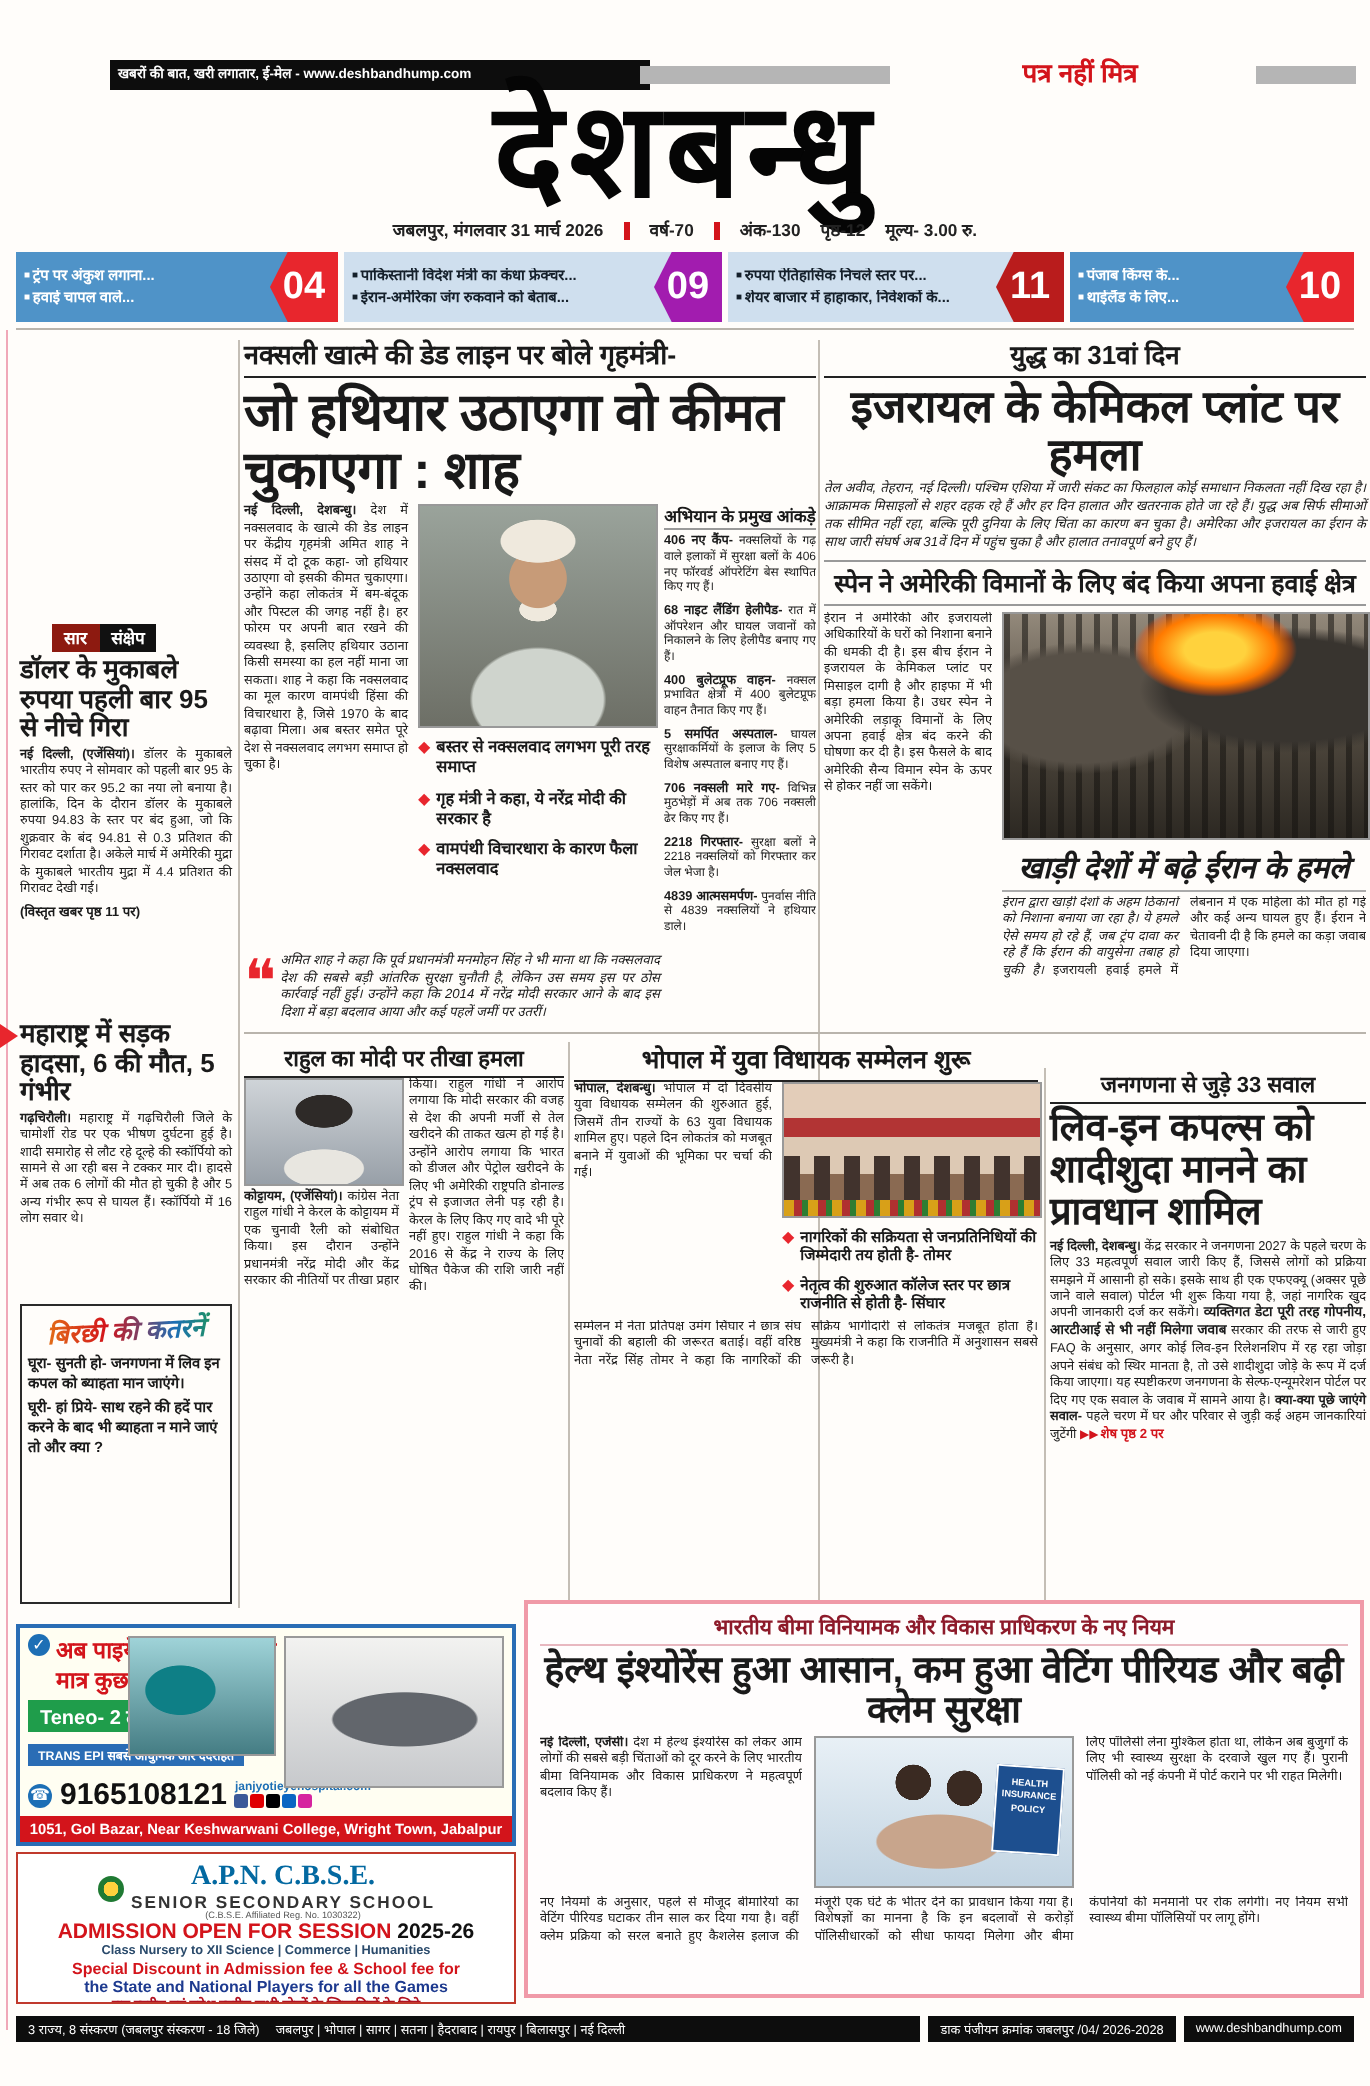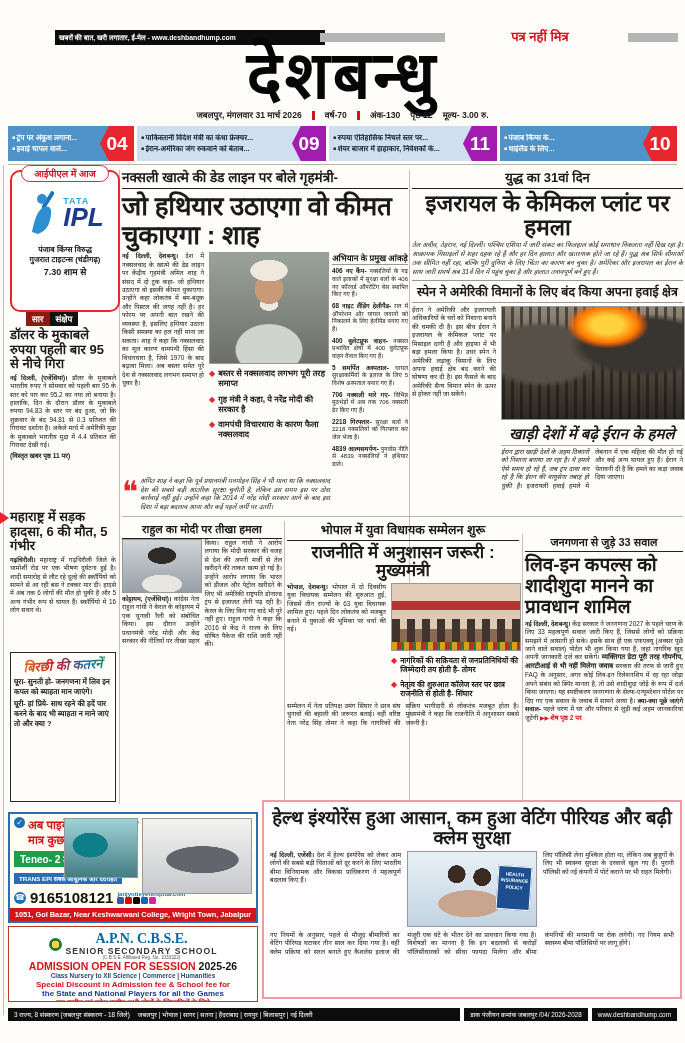--- a/index.html
+++ b/index.html
@@ -221,75 +221,58 @@
     <span>जबलपुर, मंगलवार 31 मार्च 2026</span>
     <span class="redsep"></span>
     <span>वर्ष-70</span>
     <span class="redsep"></span>
     <span>अंक-130</span>
     <span>पृष्ठ-12</span>
     <span>मूल्य- 3.00 रु.</span>
   </div>
 
   <div class="abs teasers">
-    <div class="tseg tone-dark" style="width:126px;">
+    <div class="tseg tone-dark" style="width:161px;">
       <div class="tlines">
         <div class="tline">ट्रंप पर अंकुश लगाना...</div>
         <div class="tline">हवाई चापल वाले...</div>
       </div>
       <div class="tnum" style="background:#e8262d;">04</div>
     </div>
     <div class="tseg tone-light" style="width:189px;">
       <div class="tlines">
         <div class="tline">पाकिस्तानी विदेश मंत्री का कंधा फ्रेक्चर...</div>
         <div class="tline">ईरान-अमेरिका जंग रुकवाने को बेताब...</div>
       </div>
       <div class="tnum" style="background:#a21caf;">09</div>
     </div>
     <div class="tseg tone-light" style="width:168px;">
       <div class="tlines">
         <div class="tline">रुपया ऐतिहासिक निचले स्तर पर...</div>
         <div class="tline">शेयर बाजार में हाहाकार, निवेशकों के...</div>
       </div>
-      <div class="tnum" style="background:#a21caf;">11</div>
+      <div class="tnum" style="background:#b91c1c;">11</div>
     </div>
     <div class="tseg tone-dark" style="flex:1;">
       <div class="tlines">
         <div class="tline">पंजाब किंग्स के...</div>
         <div class="tline">थाईलैंड के लिए...</div>
       </div>
       <div class="tnum" style="background:#e8262d;">10</div>
     </div>
   </div>
 
   <div class="rule-h" style="left:8px;top:164px;width:669px;"></div>
   <div class="pink-edge"></div>
   <div class="rule-v" style="left:119px;top:170px;height:634px;"></div>
   <div class="rule-v" style="left:409px;top:170px;height:634px;"></div>
   <div class="rule-v" style="left:284px;top:521px;height:283px;"></div>
   <div class="rule-v" style="left:522px;top:534px;height:270px;"></div>
   <div class="rule-h" style="left:122px;top:516px;width:561px;"></div>
 
-  <div class="abs iplbox">
-    <div class="iplhead">आईपीएल में आज</div>
-    <div class="ipllogo">
-      <svg width="34" height="50" viewBox="0 0 34 50">
-        <rect x="20" y="2" width="4" height="20" rx="2" transform="rotate(32 22 12)" fill="#1b6fb5"></rect>
-        <circle cx="16" cy="11" r="5" fill="#2b8fd0"></circle>
-        <path d="M6 44 Q10 22 18 19 Q28 16 24 32 Q22 42 12 46 Z" fill="#2b8fd0"></path>
-      </svg>
-      <div>
-        <div class="ipl-tata">TATA</div>
-        <div class="ipl-ipl">IPL</div>
-      </div>
-    </div>
-    <div class="ipl-l1">पंजाब किंग्स विरुद्ध</div>
-    <div class="ipl-l2">गुजरात टाइटन्स (चंडीगढ़)</div>
-    <div class="ipl-time">7.30 शाम से</div>
-  </div>
 
   <div class="abs digest-tab">
     <span class="a">सार</span>
     <span class="b">संक्षेप</span>
   </div>
 
   <div class="abs brief" style="top:328px;">
     <h3>डॉलर के मुकाबले रुपया पहली बार 95 से नीचे गिरा</h3>
     <div class="bt jt">
       <span class="dl">नई दिल्ली, (एजेंसियां)।</span>
@@ -374,21 +357,20 @@
     <div class="rahul-cols bt jt">
       <div class="photo rahul-photo"></div>
       <span class="dl">कोट्टायम, (एजेंसियां)।</span>
       <span>कांग्रेस नेता राहुल गांधी ने केरल के कोट्टायम में एक चुनावी रैली को संबोधित किया। इस दौरान उन्होंने प्रधानमंत्री नरेंद्र मोदी और केंद्र सरकार की नीतियों पर तीखा प्रहार किया। राहुल गांधी ने आरोप लगाया कि मोदी सरकार की वजह से देश की अपनी मर्जी से तेल खरीदने की ताकत खत्म हो गई है।</span>
       <span>उन्होंने आरोप लगाया कि भारत को डीजल और पेट्रोल खरीदने के लिए भी अमेरिकी राष्ट्रपति डोनाल्ड ट्रंप से इजाजत लेनी पड़ रही है। केरल के लिए किए गए वादे भी पूरे नहीं हुए। राहुल गांधी ने कहा कि 2016 से केंद्र ने राज्य के लिए घोषित पैकेज की राशि जारी नहीं की।</span>
     </div>
   </div>
 
   <div class="abs bhopal">
     <div class="kicker">भोपाल में युवा विधायक सम्मेलन शुरू</div>
-    <h2>राजनीति में अनुशासन जरूरी : मुख्यमंत्री</h2>
     <div class="bh-row">
       <div class="bh-c1 bt jt">
         <span class="dl">भोपाल, देशबन्धु।</span>
         <span>भोपाल में दो दिवसीय युवा विधायक सम्मेलन की शुरुआत हुई, जिसमें तीन राज्यों के 63 युवा विधायक शामिल हुए। पहले दिन लोकतंत्र को मजबूत बनाने में युवाओं की भूमिका पर चर्चा की गई।</span>
       </div>
       <div class="bh-c2">
         <div class="photo event-photo">
           <div class="crowd"></div>
           <div class="flowers"></div>
         </div>
@@ -462,20 +444,21 @@
     <div class="sc-classes">Class Nursery to XII  Science | Commerce | Humanities</div>
     <div class="sc-sp">
       <span>Special Discount in Admission fee &amp; School fee for</span><br>
       <span class="bl">the State and National Players for all the Games</span>
     </div>
     <div class="sc-hi">राष्ट्र स्तरीय एवं प्रदेश स्तरीय सभी खेलों के खिलाड़ियों के लिये</div>
 
   </div>
 
   <div class="abs ins">
+    <div class="kicker">भारतीय बीमा विनियामक और विकास प्राधिकरण के नए नियम</div>
     <h2>हेल्थ इंश्योरेंस हुआ आसान, कम हुआ वेटिंग पीरियड और बढ़ी क्लेम सुरक्षा</h2>
     <div class="ins-row">
       <div class="ins-c bt jt">
         <span class="dl">नई दिल्ली, एजेंसी।</span>
         <span>देश में हेल्थ इंश्योरेंस को लेकर आम लोगों की सबसे बड़ी चिंताओं को दूर करने के लिए भारतीय बीमा विनियामक और विकास प्राधिकरण ने महत्वपूर्ण बदलाव किए हैं।</span>
       </div>
       <div class="photo couple-photo">
         <div class="policy">HEALTH INSURANCE POLICY</div>
       </div>
       <div class="ins-c bt jt">लिए पॉलिसी लेना मुश्किल होता था, लेकिन अब बुजुर्गों के लिए भी स्वास्थ्य सुरक्षा के दरवाजे खुल गए हैं। पुरानी पॉलिसी को नई कंपनी में पोर्ट कराने पर भी राहत मिलेगी।</div>

